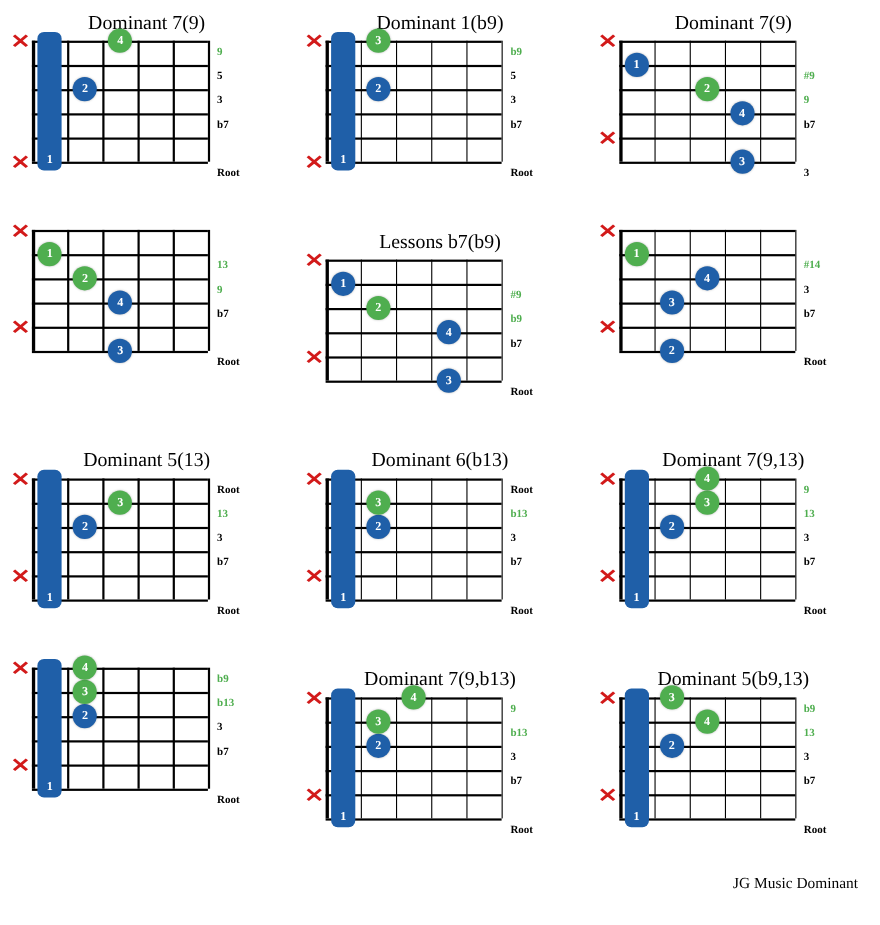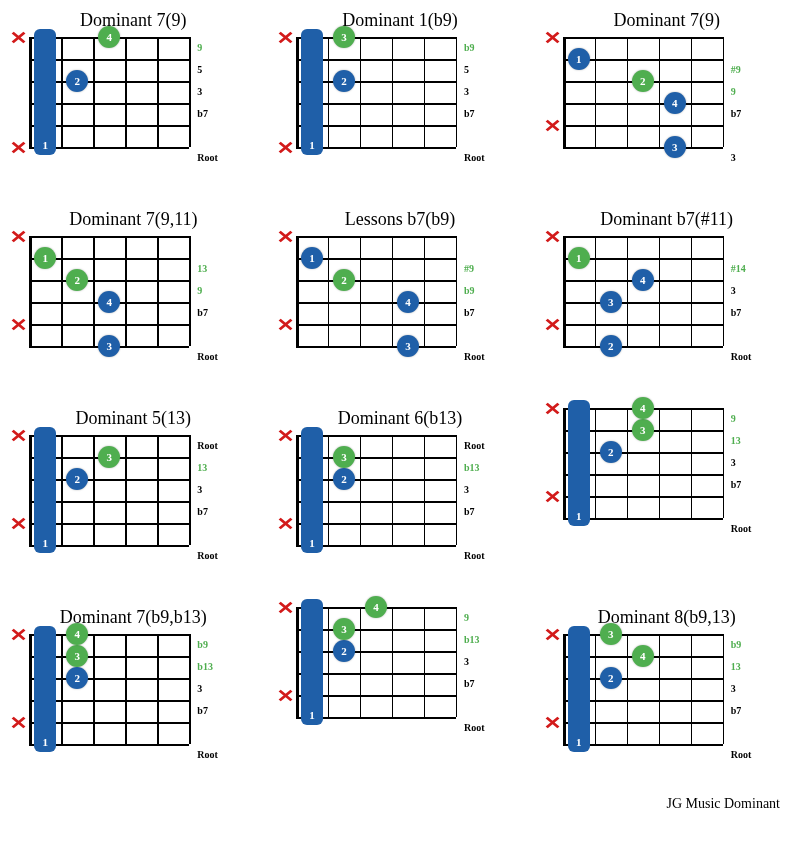--- a/index.html
+++ b/index.html
@@ -165,21 +165,20 @@
           <div class="int-row"></div>
           <div class="int-row i-green">#9</div>
           <div class="int-row i-green">9</div>
           <div class="int-row i-black">b7</div>
           <div class="int-row"></div>
           <div class="int-row i-black">3</div>
         </div>
       </div>
     </div>
     <div class="chord">
-      <div class="title">Dominant 7(9,11)</div>
       <div class="board-wrap">
         <div class="board">
           <div class="hline" style="top: 110px;"></div>
           <div class="hline" style="top: 88px;"></div>
           <div class="hline" style="top: 66px;"></div>
           <div class="hline" style="top: 44px;"></div>
           <div class="hline" style="top: 22px;"></div>
           <div class="hline" style="top: 0px;"></div>
           <div class="nut"></div>
           <div class="vline" style="left: 32px;"></div>
@@ -231,21 +230,20 @@
           <div class="int-row"></div>
           <div class="int-row i-green">#9</div>
           <div class="int-row i-green">b9</div>
           <div class="int-row i-black">b7</div>
           <div class="int-row"></div>
           <div class="int-row i-black">Root</div>
         </div>
       </div>
     </div>
     <div class="chord">
-      <div class="title">Dominant b7(#11)</div>
       <div class="board-wrap">
         <div class="board">
           <div class="hline" style="top: 110px;"></div>
           <div class="hline" style="top: 88px;"></div>
           <div class="hline" style="top: 66px;"></div>
           <div class="hline" style="top: 44px;"></div>
           <div class="hline" style="top: 22px;"></div>
           <div class="hline" style="top: 0px;"></div>
           <div class="nut"></div>
           <div class="vline" style="left: 32px;"></div>
@@ -328,20 +326,21 @@
           <div class="int-row i-black">Root</div>
           <div class="int-row i-green">b13</div>
           <div class="int-row i-black">3</div>
           <div class="int-row i-black">b7</div>
           <div class="int-row"></div>
           <div class="int-row i-black">Root</div>
         </div>
       </div>
     </div>
     <div class="chord">
+      <div class="title">Dominant 7(9,13)</div>
       <div class="board-wrap">
         <div class="board">
           <div class="hline" style="top: 110px;"></div>
           <div class="hline" style="top: 88px;"></div>
           <div class="hline" style="top: 66px;"></div>
           <div class="hline" style="top: 44px;"></div>
           <div class="hline" style="top: 22px;"></div>
           <div class="hline" style="top: 0px;"></div>
           <div class="nut"></div>
           <div class="vline" style="left: 32px;"></div>
@@ -360,21 +359,20 @@
           <div class="int-row i-green">9</div>
           <div class="int-row i-green">13</div>
           <div class="int-row i-black">3</div>
           <div class="int-row i-black">b7</div>
           <div class="int-row"></div>
           <div class="int-row i-black">Root</div>
         </div>
       </div>
     </div>
     <div class="chord">
-      <div class="title">Dominant 7(b9,b13)</div>
       <div class="board-wrap">
         <div class="board">
           <div class="hline" style="top: 110px;"></div>
           <div class="hline" style="top: 88px;"></div>
           <div class="hline" style="top: 66px;"></div>
           <div class="hline" style="top: 44px;"></div>
           <div class="hline" style="top: 22px;"></div>
           <div class="hline" style="top: 0px;"></div>
           <div class="nut"></div>
           <div class="vline" style="left: 32px;"></div>
@@ -393,20 +391,21 @@
           <div class="int-row i-green">b9</div>
           <div class="int-row i-green">b13</div>
           <div class="int-row i-black">3</div>
           <div class="int-row i-black">b7</div>
           <div class="int-row"></div>
           <div class="int-row i-black">Root</div>
         </div>
       </div>
     </div>
     <div class="chord">
+      <div class="title">Dominant 7(9,b13)</div>
       <div class="board-wrap">
         <div class="board">
           <div class="hline" style="top: 110px;"></div>
           <div class="hline" style="top: 88px;"></div>
           <div class="hline" style="top: 66px;"></div>
           <div class="hline" style="top: 44px;"></div>
           <div class="hline" style="top: 22px;"></div>
           <div class="hline" style="top: 0px;"></div>
           <div class="nut"></div>
           <div class="vline" style="left: 32px;"></div>
@@ -425,21 +424,21 @@
           <div class="int-row i-green">9</div>
           <div class="int-row i-green">b13</div>
           <div class="int-row i-black">3</div>
           <div class="int-row i-black">b7</div>
           <div class="int-row"></div>
           <div class="int-row i-black">Root</div>
         </div>
       </div>
     </div>
     <div class="chord">
-      <div class="title">Dominant 8(b9,13)</div>
+      <div class="title">Dominant 5(b9,13)</div>
       <div class="board-wrap">
         <div class="board">
           <div class="hline" style="top: 110px;"></div>
           <div class="hline" style="top: 88px;"></div>
           <div class="hline" style="top: 66px;"></div>
           <div class="hline" style="top: 44px;"></div>
           <div class="hline" style="top: 22px;"></div>
           <div class="hline" style="top: 0px;"></div>
           <div class="nut"></div>
           <div class="vline" style="left: 32px;"></div>

